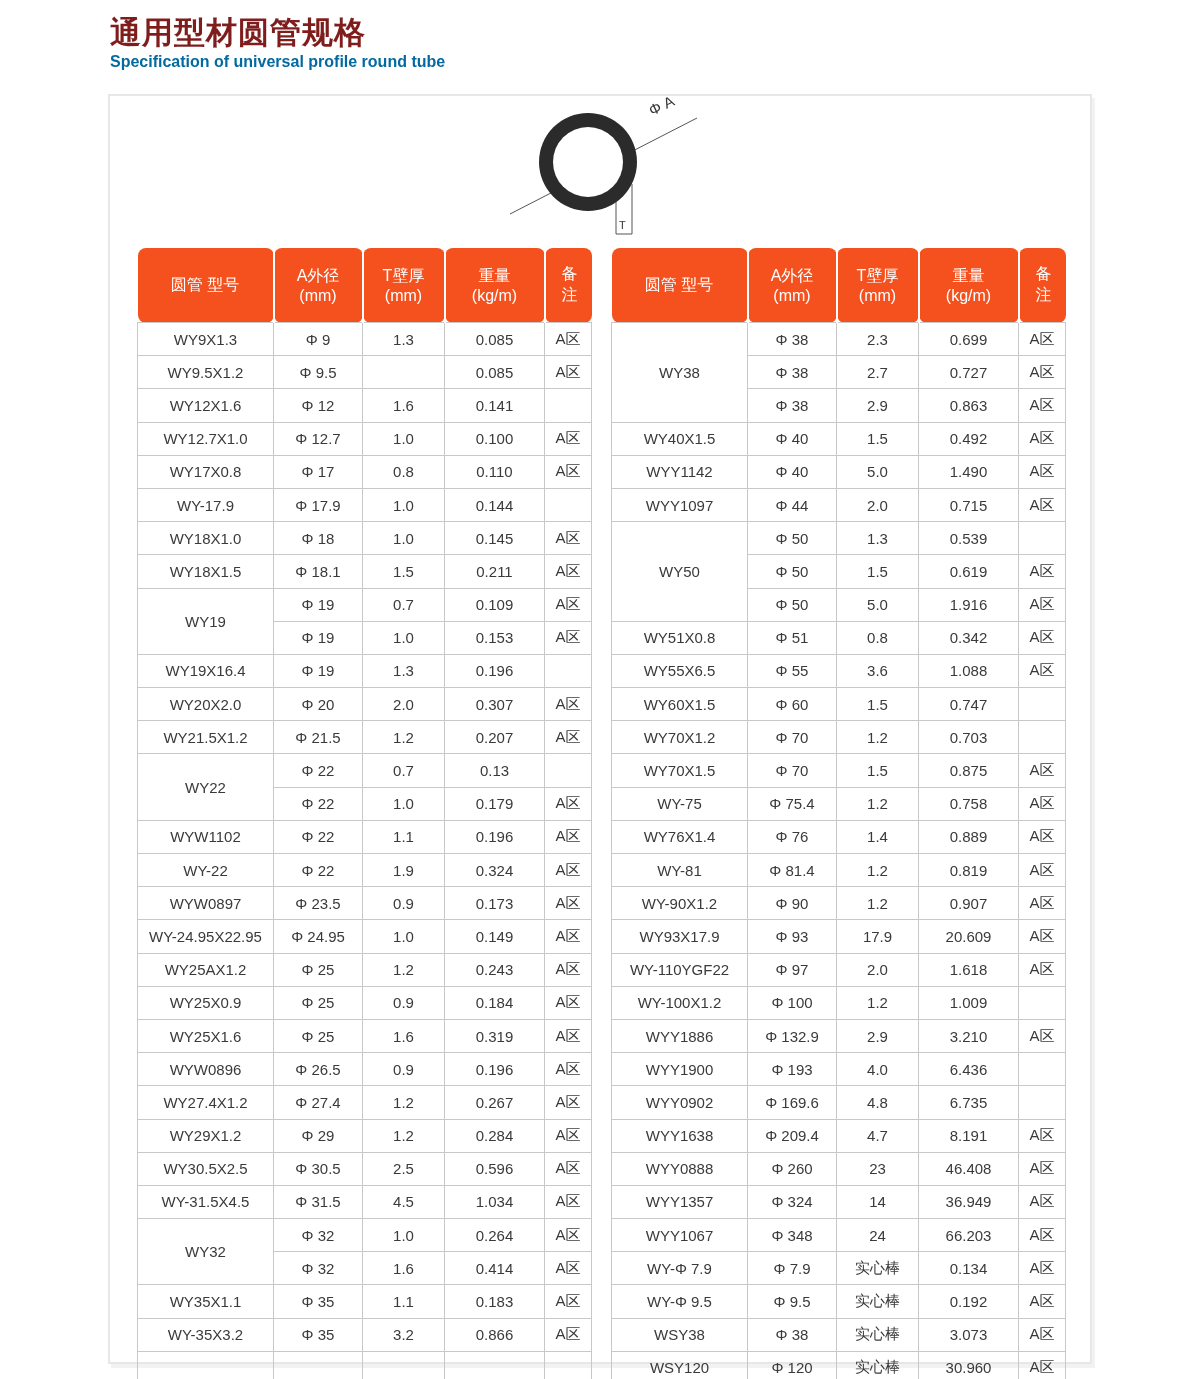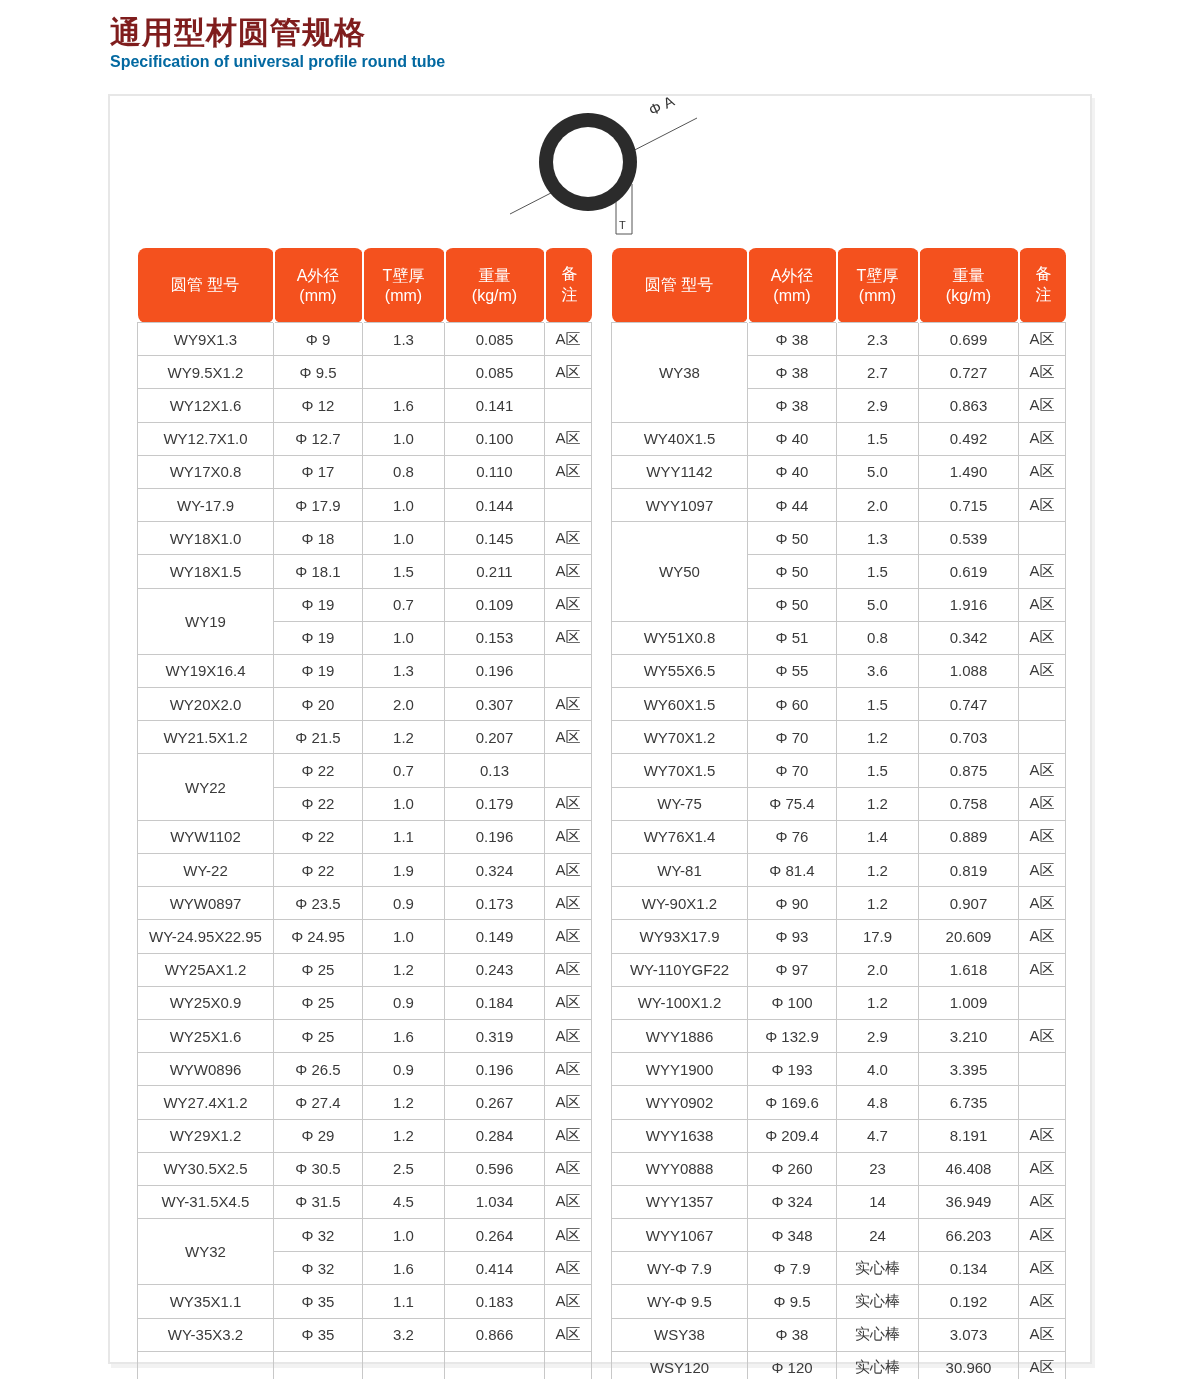--- a/index.html
+++ b/index.html
@@ -466,21 +466,21 @@
         <td>WYY1886</td>
         <td>Φ 132.9</td>
         <td>2.9</td>
         <td>3.210</td>
         <td>A区</td>
       </tr>
       <tr>
         <td>WYY1900</td>
         <td>Φ 193</td>
         <td>4.0</td>
-        <td>3.395</td>
+        <td>6.436</td>
         <td>&nbsp;</td>
       </tr>
       <tr>
         <td>WYY0902</td>
         <td>Φ 169.6</td>
         <td>4.8</td>
         <td>6.735</td>
         <td>&nbsp;</td>
       </tr>
       <tr>

